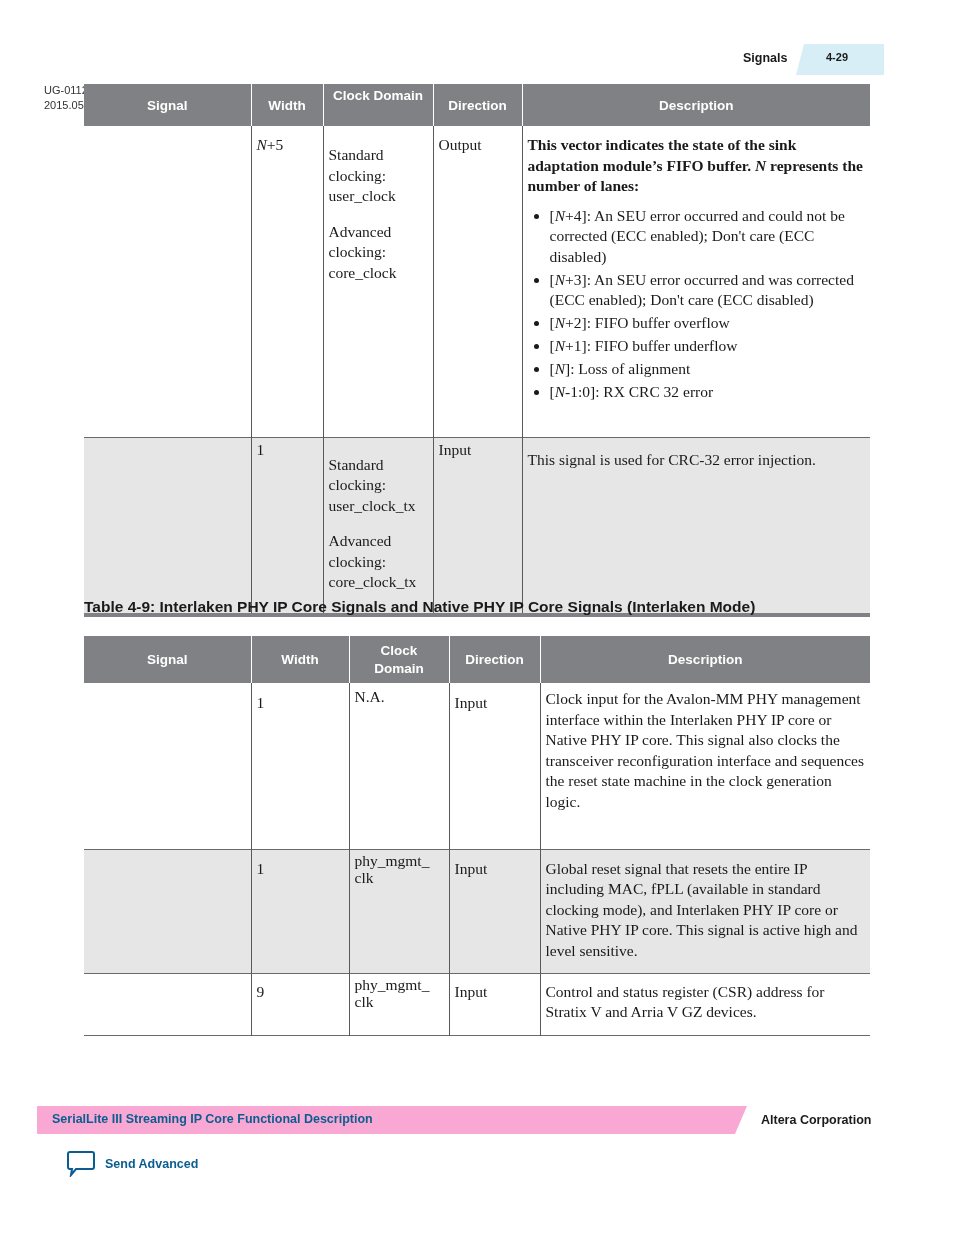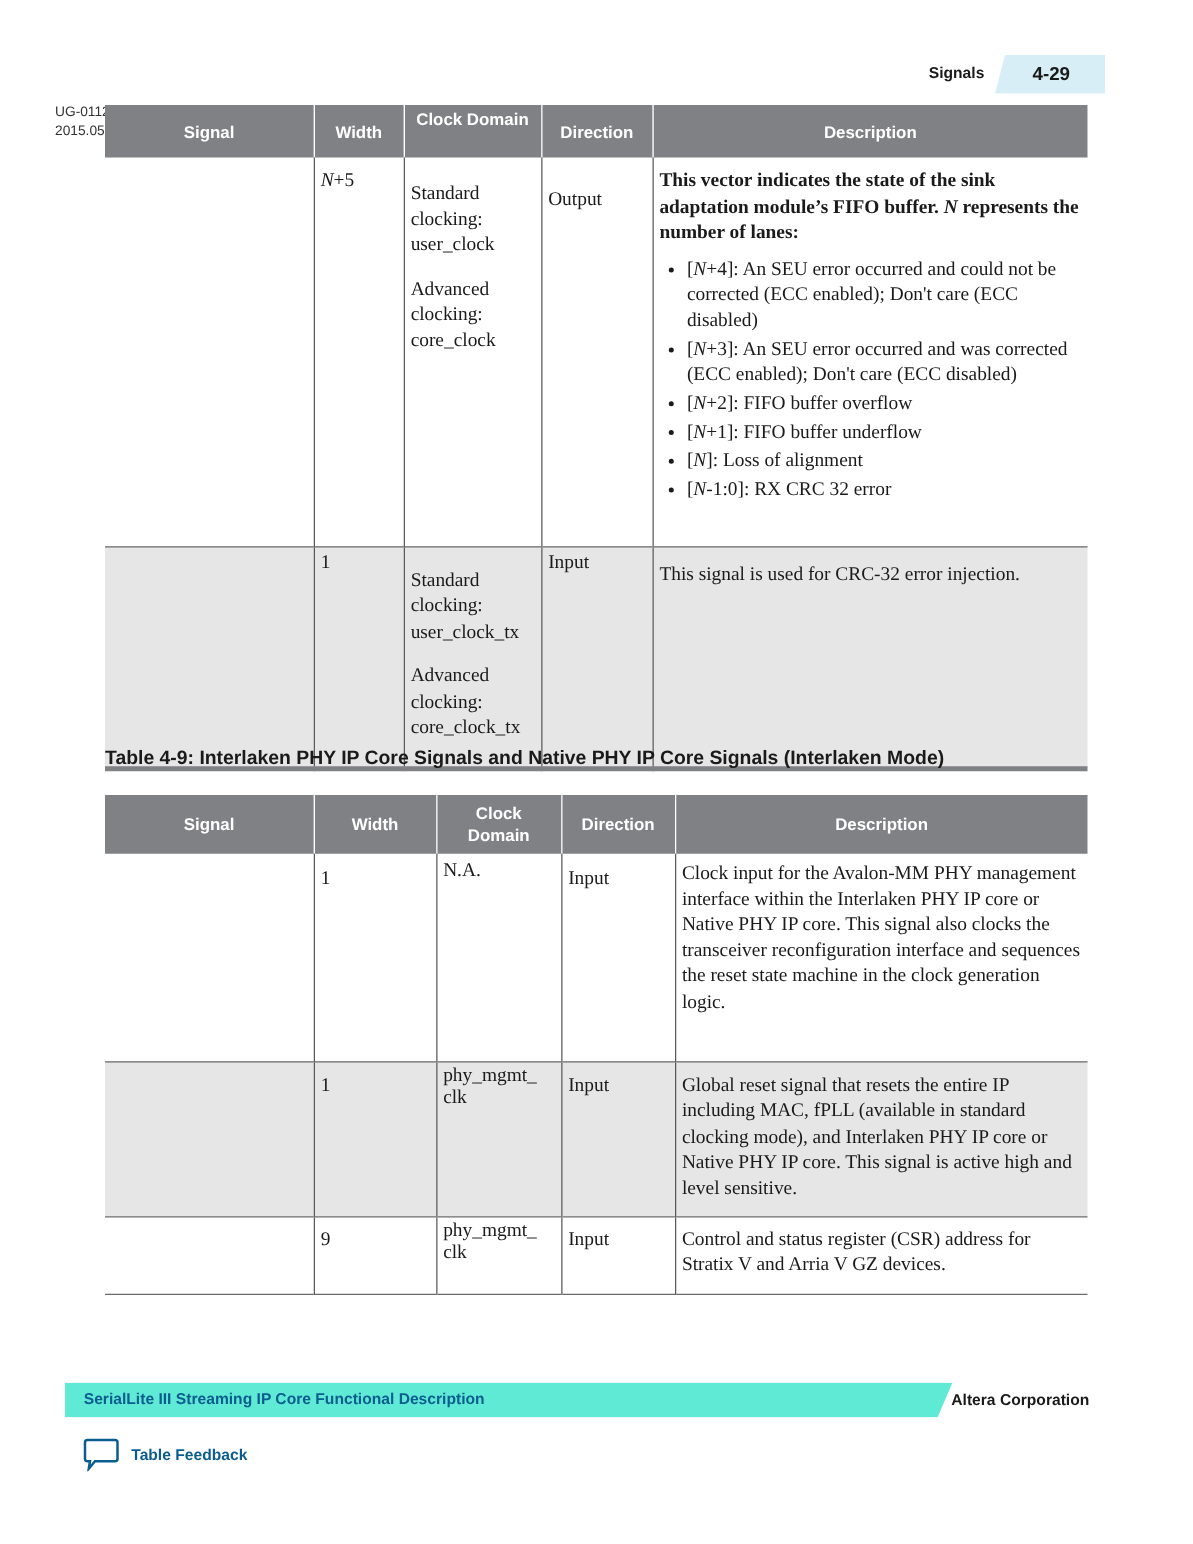--- a/index.html
+++ b/index.html
@@ -4,21 +4,21 @@
 <style>
   html, body { margin: 0; padding: 0; background: #ffffff; }
   body { width: 954px; height: 1235px; position: relative; overflow: hidden;
          font-family: "Liberation Serif", serif; color: #1a1a1a; }
 
   
   .doc-id { position: absolute; left: 44px; top: 43px; font-size: 11px; line-height: 15px; color: #333; font-family: "Liberation Sans", sans-serif; margin-top: 40px; }
   .hdr-section { position: absolute; left: 743px; top: 51px; font-size: 12.5px; font-weight: bold; color: #1a1a1a; font-family: "Liberation Sans", sans-serif; }
   .hdr-page { position: absolute; left: 796px; top: 44px; width: 88px; height: 31px; background: #d7eef6;
               clip-path: polygon(8px 0, 100% 0, 100% 100%, 0 100%); }
-  .hdr-page span { position: absolute; left: 30px; top: 7px; font-size: 15px; font-weight: bold; font-family: "Liberation Sans", sans-serif; }
+  .hdr-page span { position: absolute; left: 30px; top: 7px; font-size: 11px; font-weight: bold; font-family: "Liberation Sans", sans-serif; }
 
   
   table { position: absolute; left: 84px; width: 786px; border-collapse: collapse; table-layout: fixed; }
   th { background: #808184; color: #ffffff; font-family: "Liberation Sans", sans-serif; font-weight: bold;
        font-size: 13.5px; text-align: center; border-left: 1px solid #ffffff; padding: 0; }
   th:first-child { border-left: none; }
   td { vertical-align: top; font-size: 15.5px; line-height: 20.5px; padding: 6px 5px 10px 5px;
        border-left: 1px solid #5a5a5a; }
   td:first-child { border-left: none; }
   tr.row { border-bottom: 1.5px solid #6a6a6a; }
@@ -30,21 +30,21 @@
   .desc li { margin: 0 0 2.5px 0; }
   .t1 { top: 84px; }
   .t1 th { height: 38px; }
   .t2 { top: 636px; }
   .t2 th { height: 47px; line-height: 18px; }
 
   .caption { position: absolute; left: 84px; top: 598px; font-size: 15.5px; font-weight: bold;
              font-family: "Liberation Sans", sans-serif; color: #1a1a1a; }
 
   
-  .footer-band { position: absolute; left: 52px; top: 1106px; width: 710px; height: 28px; background: #5eead4;
+  .footer-band { position: absolute; left: 37px; top: 1106px; width: 710px; height: 28px; background: #f9a8d4;
                  clip-path: polygon(0 0, 100% 0, calc(100% - 12px) 100%, 0 100%); }
   .footer-band span { position: absolute; left: 15px; top: 6px; font-size: 12.5px; font-weight: bold; color: #0b5d8f;
                       font-family: "Liberation Sans", sans-serif; }
   .footer-corp { position: absolute; left: 761px; top: 1113px; font-size: 12.5px; font-weight: bold; color: #1a1a1a;
                  font-family: "Liberation Sans", sans-serif; }
   .feedback { position: absolute; left: 66px; top: 1150px; display: flex; align-items: center; cursor: pointer; }
   .feedback span { margin-left: 9px; font-size: 12.5px; font-weight: bold; color: #0b5d8f; font-family: "Liberation Sans", sans-serif; }
 </style>
 </head>
 <body>
@@ -76,21 +76,21 @@
     </tr>
   </thead>
   <tbody>
     <tr class="row" style="height:311px;">
       <td></td>
       <td style="padding-top:9px;"><i>N</i>+5</td>
       <td class="cd" style="padding-top:4px;">
         <p>Standard clocking: user_clock</p>
         <p>Advanced clocking: core_clock</p>
       </td>
-      <td style="padding-top:24px;">Output</td>
+      <td style="padding-top:9px;">Output</td>
       <td class="desc" style="padding-top:9px;">
         <p>This vector indicates the state of the sink adaptation module’s FIFO buffer. <i>N</i> represents the number of lanes:</p>
         <ul>
           <li>[<i>N</i>+4]: An SEU error occurred and could not be corrected (ECC enabled); Don't care (ECC disabled)</li>
           <li>[<i>N</i>+3]: An SEU error occurred and was corrected (ECC enabled); Don't care (ECC disabled)</li>
           <li>[<i>N</i>+2]: FIFO buffer overflow</li>
           <li>[<i>N</i>+1]: FIFO buffer underflow</li>
           <li>[<i>N</i>]: Loss of alignment</li>
           <li>[<i>N</i>-1:0]: RX CRC 32 error</li>
         </ul>
@@ -154,14 +154,14 @@
 </table>
 
 <div class="footer-band">
   <span>SerialLite III Streaming IP Core Functional Description</span>
 </div>
 <div class="footer-corp">Altera Corporation</div>
 <div class="feedback">
   <svg width="30" height="27" viewBox="0 0 30 27">
     <path d="M4 2 H26 Q28 2 28 4 V17 Q28 19 26 19 H10 L5 25 L6 19 H4 Q2 19 2 17 V4 Q2 2 4 2 Z" fill="none" stroke="#0b5d8f" stroke-width="2"></path>
   </svg>
-  <span>Table Feedback</span>
+  <span>Send Advanced</span>
 </div>
 
 </body></html>

